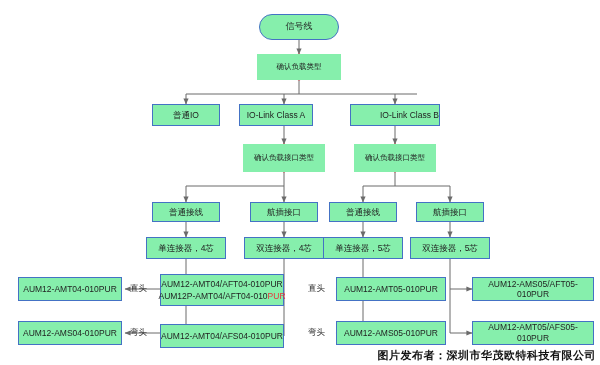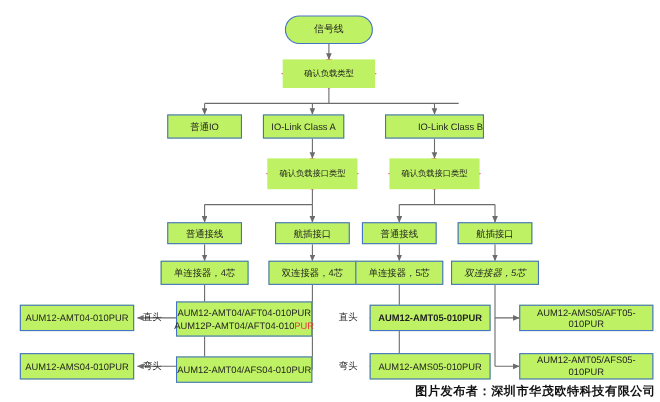--- a/index.html
+++ b/index.html
@@ -13,21 +13,21 @@
   #flow{position:absolute;left:0;top:0;width:600px;height:365px;}
   .node{
     position:absolute;
     box-sizing:border-box;
     display:flex;
     align-items:center;
     justify-content:center;
     text-align:center;
     color:#1a1a1a;
     line-height:1.25;
-    background:#bef264;
+    background:#86efac;
   }
   .n-box{
     border:1px solid #4472c4;
     font-size:8.5px;
     color:#1f1f1f;
   }
   .n-term{
     border:1px solid #4472c4;
     border-radius:40px;
     font-size:9px;
@@ -187,21 +187,21 @@
 </div>
 
 <div class="node n-box" style="left:244px;top:237px;width:80px;height:22px;">
   <span>双连接器，4芯</span>
 </div>
 
 <div class="node n-box" style="left:323px;top:237px;width:80px;height:22px;">
   <span>单连接器，5芯</span>
 </div>
 
-<div class="node n-box" style="left:410px;top:237px;width:80px;height:22px;font-style:italic;">
+<div class="node n-box" style="left:410px;top:237px;width:80px;height:22px;">
   <span>双连接器，5芯</span>
 </div>
 
 <div class="label" style="left:130px;top:283px;">直头</div>
 <div class="label" style="left:130px;top:327px;">弯头</div>
 <div class="label" style="left:308px;top:283px;">直头</div>
 <div class="label" style="left:308px;top:327px;">弯头</div>
 
 <div class="node n-box" style="left:18px;top:277px;width:104px;height:24px;">
   <span>AUM12-AMT04-010PUR</span>
@@ -213,21 +213,21 @@
 
 <div class="node n-box multi" style="left:160px;top:274px;width:124px;height:32px;">
   <span class="ln">AUM12-AMT04/AFT04-010PUR</span>
   <span class="ln"><span>AUM12P-AMT04/AFT04-010</span><span class="red">PUR</span></span>
 </div>
 
 <div class="node n-box" style="left:160px;top:324px;width:124px;height:24px;">
   <span>AUM12-AMT04/AFS04-010PUR</span>
 </div>
 
-<div class="node n-box" style="left:336px;top:277px;width:110px;height:24px;font-weight:bold;">
+<div class="node n-box" style="left:336px;top:277px;width:110px;height:24px;">
   <span>AUM12-AMT05-010PUR</span>
 </div>
 
 <div class="node n-box" style="left:336px;top:321px;width:110px;height:24px;">
   <span>AUM12-AMS05-010PUR</span>
 </div>
 
 <div class="node n-box" style="left:472px;top:277px;width:122px;height:24px;align-items:flex-end;">
   <span>AUM12-AMS05/AFT05-010PUR</span>
 </div>

